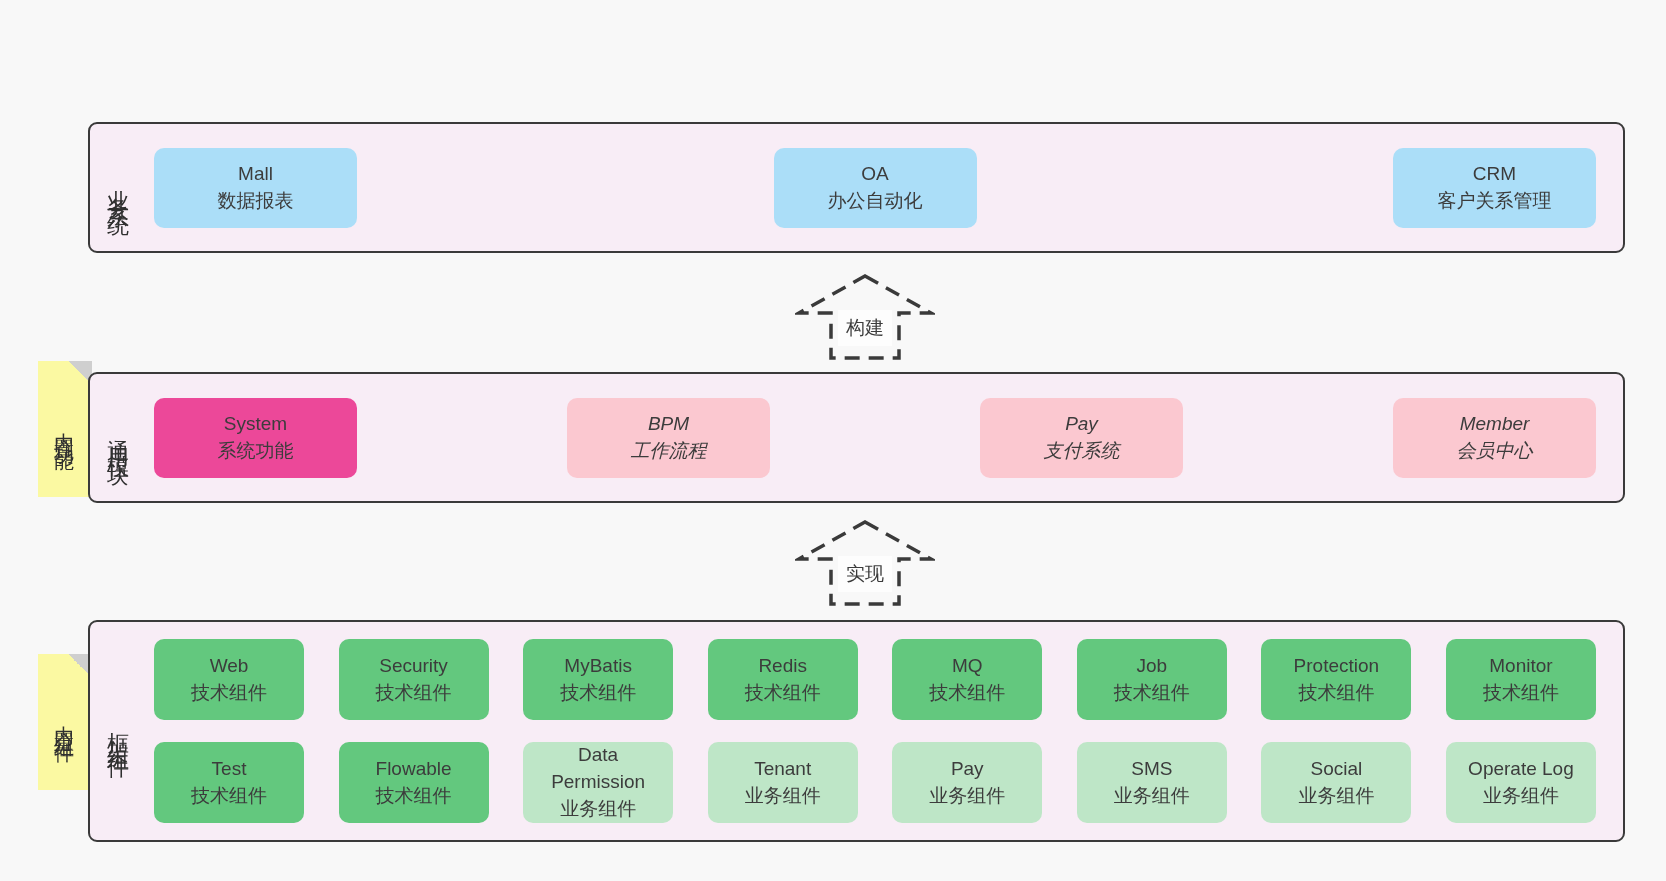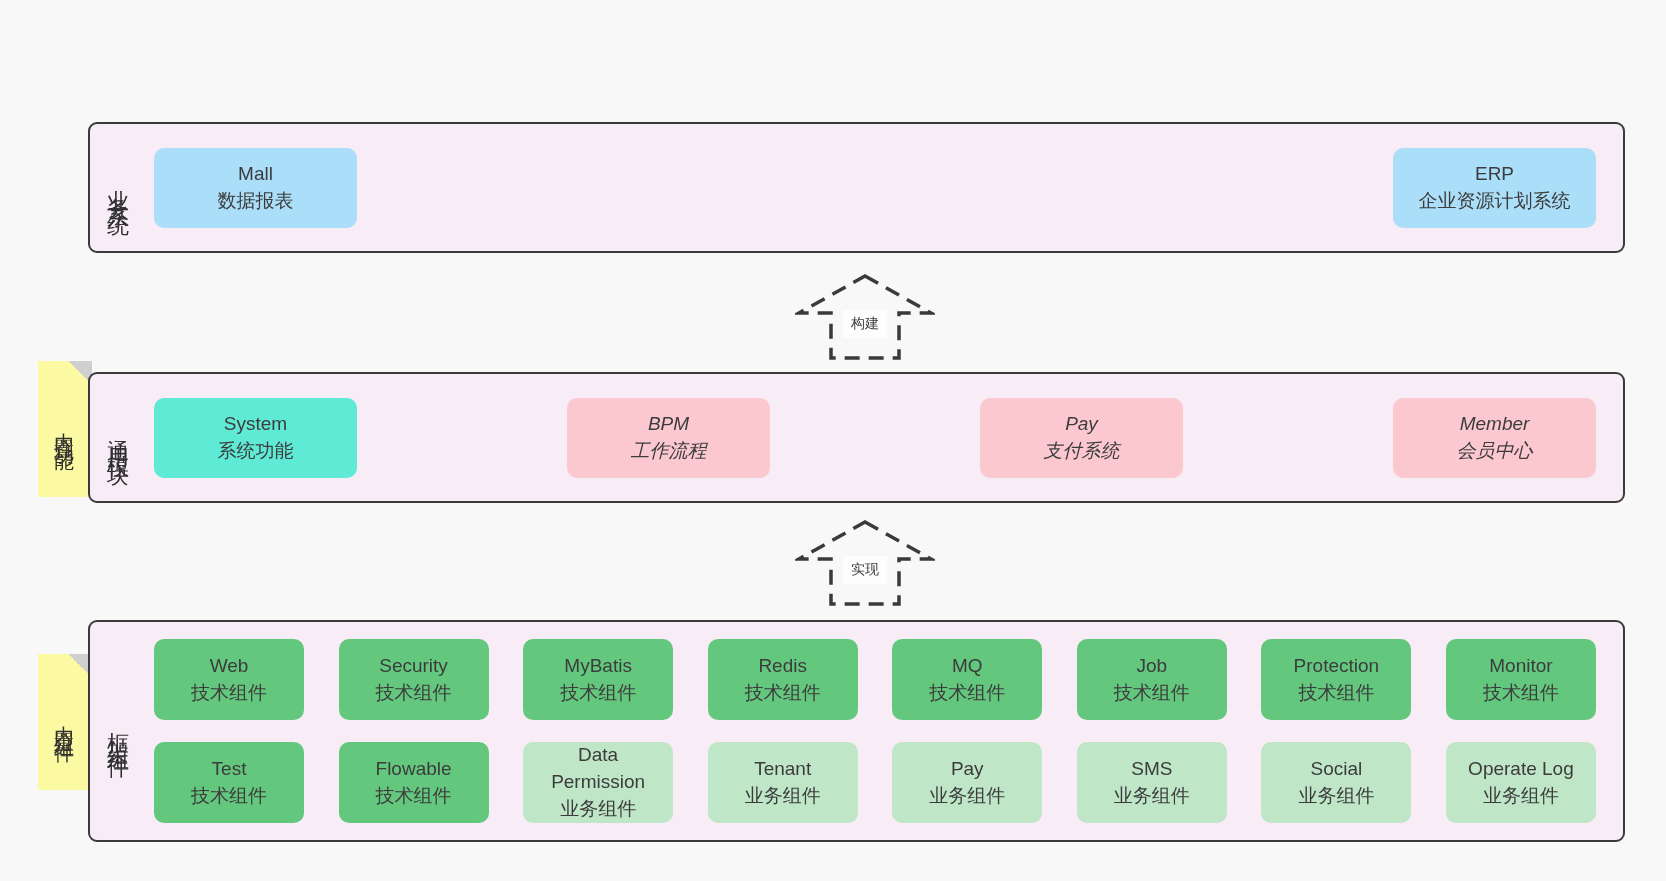--- a/index.html
+++ b/index.html
@@ -74,21 +74,21 @@
     justify-content:center;
     text-align:center;
     font-size:19px;
     line-height:1.42;
   }
   #panel-framework .box { width:150px; height:81px; }
 
   .box .name { white-space:pre-line; }
 
   .box.blue       { background:#abdef8; }
-  .box.red        { background:#5eead4;text-align:right; }
+  .box.red        { background:#ec4899;text-align:right; }
   .box.pink       { background:#fbc8d0;font-style:italic; }
   .box.green      { background:#63c87e; }
   .box.lightgreen { background:#bee6c7; }
 
   
   .sticky {
     position:absolute;
     left:38px;
     width:54px;
     background:#fbf9a2;
@@ -122,21 +122,21 @@
   #arrow-build     { left:795px; top:272px; }
   #arrow-implement { left:795px; top:518px; }
   .arrow svg { display:block; width:100%; height:100%; }
   .arrow-label {
     position:absolute;
     left:50%;
     top:38px;
     transform:translateX(-50%);
     background:#fdfdfd;
     padding:5px 8px;
-    font-size:14px;
+    font-size:19px;
     color:#3c3c3c;
     white-space:nowrap;
   }
 </style>
 </head>
 <body>
 
 <div class="sticky" id="sticky-modules">
   <span class="fold"></span>
   <span class="sticky-text">内置功能</span>
@@ -147,22 +147,26 @@
 </div>
 
 <section class="panel" id="panel-business">
   <div class="v-label">业务系统</div>
   <div class="boxes">
     <div class="box blue">
       <span class="name">Mall</span>
       <span class="desc">数据报表</span>
     </div>
     <div class="box blue">
-      <span class="name">ERP</span>
-      <span class="desc">企业资源计划系统</span>
+      <span class="name">OA</span>
+      <span class="desc">办公自动化</span>
+    </div>
+    <div class="box blue">
+      <span class="name">CRM</span>
+      <span class="desc">客户关系管理</span>
     </div>
   </div>
 </section>
 
 <div class="arrow" id="arrow-build">
   <svg viewBox="0 0 140 90">
     <path d="M70 4 L136 41 L104 41 L104 86 L36 86 L36 41 L4 41 Z" fill="none" stroke="#3a3a3a" stroke-width="3.5" stroke-dasharray="15 9"></path>
   </svg>
   <span class="arrow-label">构建</span>
 </div>

